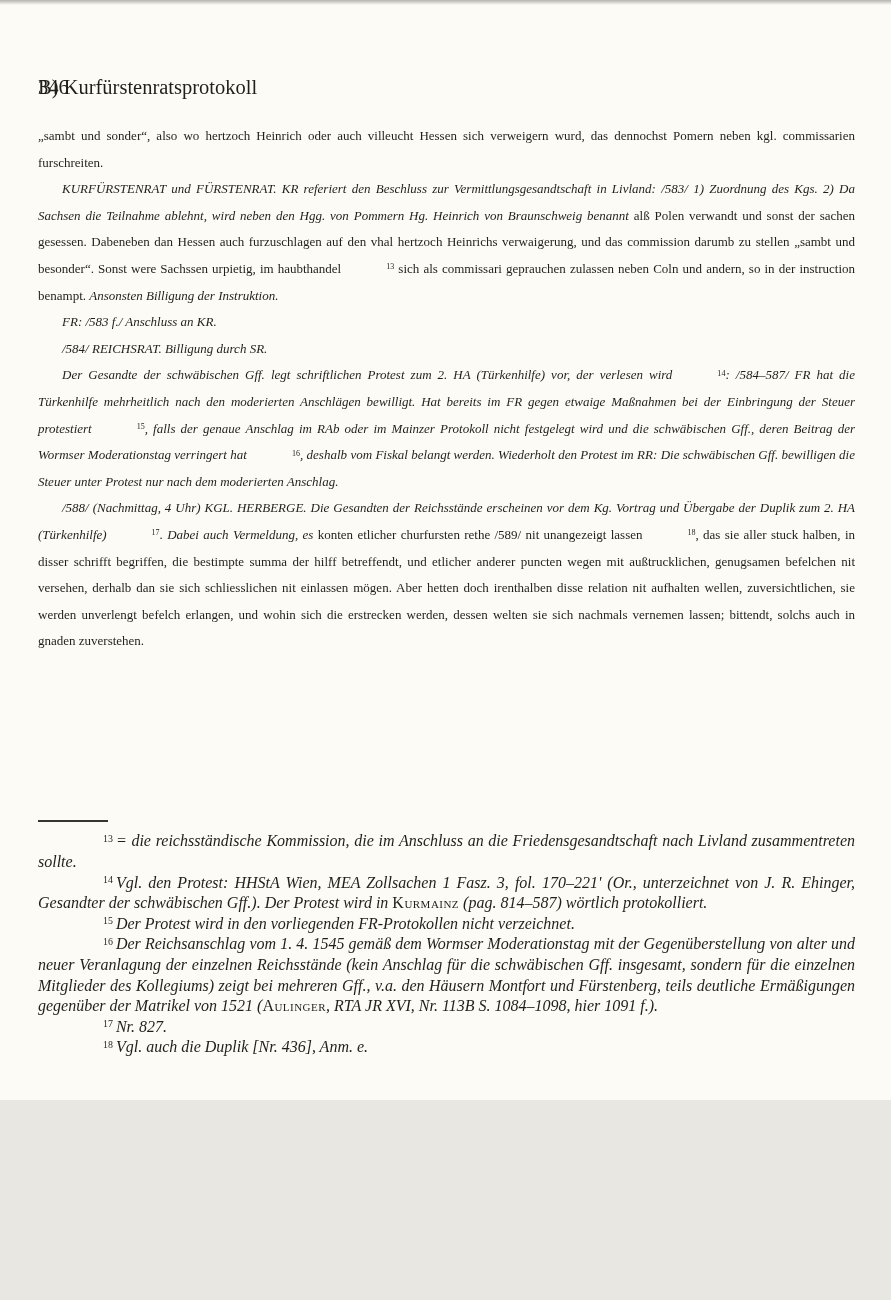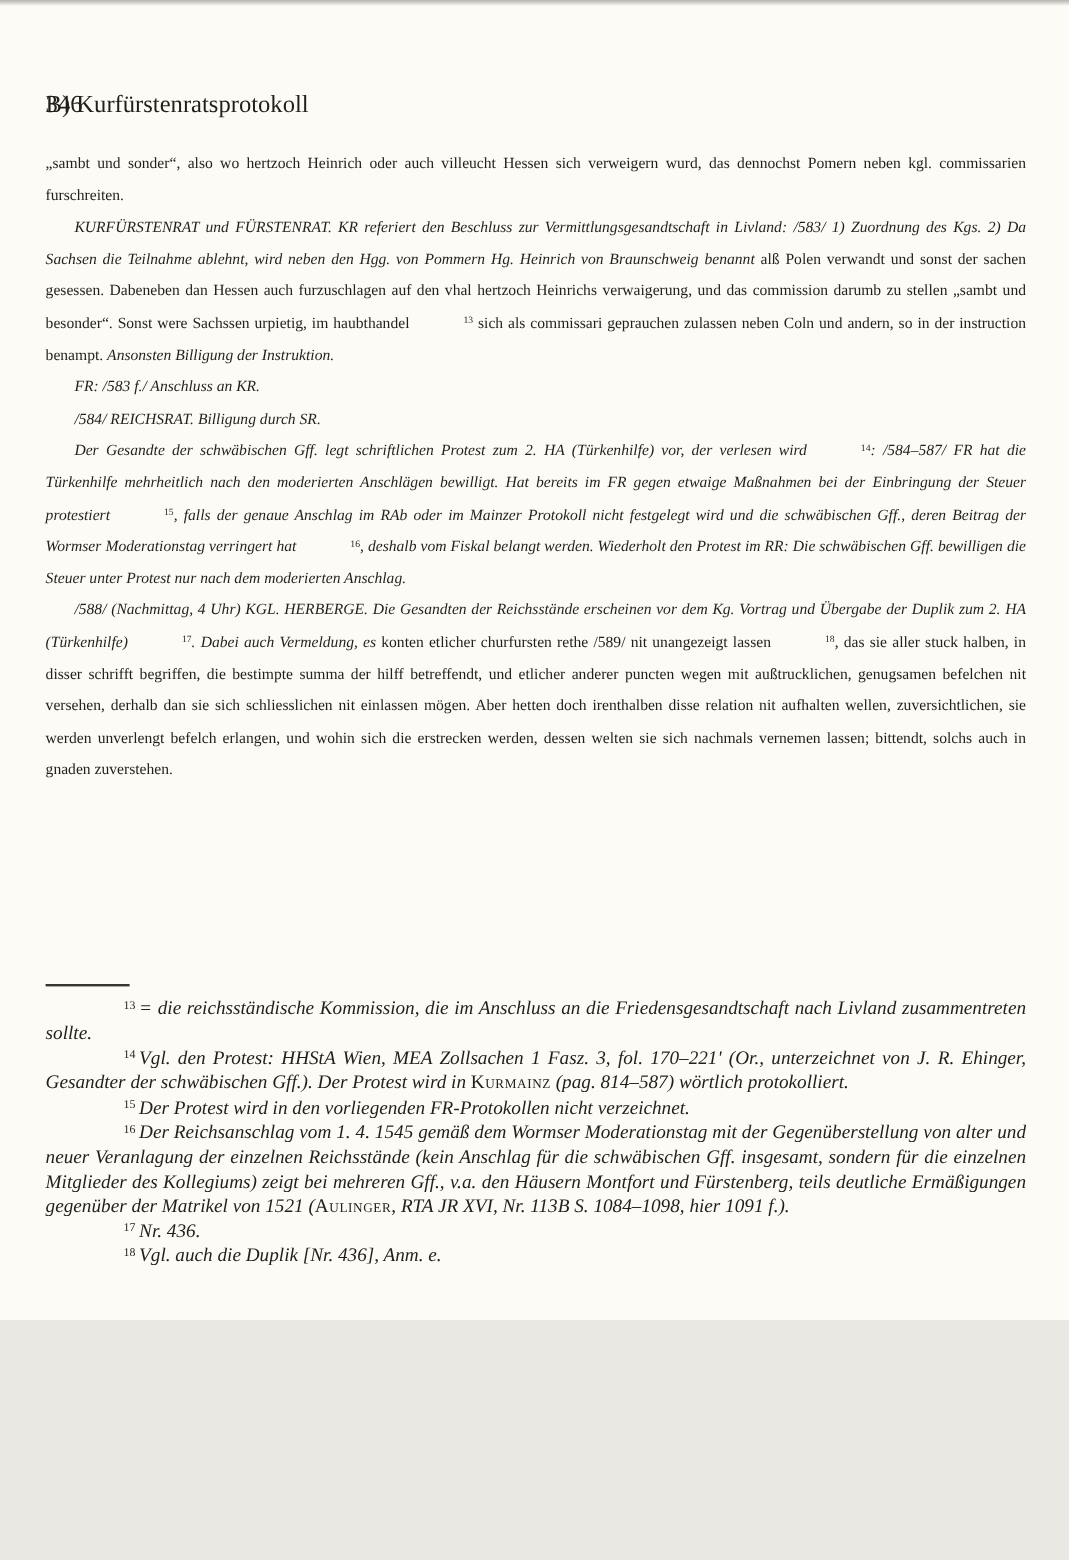--- a/index.html
+++ b/index.html
@@ -103,17 +103,17 @@
       </main>
   </div>
 
   <div class="footnote-area">
     <hr class="footnote-rule">
     <section class="footnotes" id="footnotes">
         <p class="footnote"><sup class="fn-marker run-r">13</sup><span class="run-i">= die reichsständische Kommission, die im Anschluss an die Friedensgesandtschaft nach Livland zusammentreten sollte.</span></p>
         <p class="footnote"><sup class="fn-marker run-r">14</sup><span class="run-i">Vgl. den Protest: HHStA Wien, MEA Zollsachen 1 Fasz. 3, fol. 170–221' (Or., unterzeichnet von J. R. Ehinger, Gesandter der schwäbischen Gff.). Der Protest wird in </span><span class="run-sc">Kurmainz</span><span class="run-i"> (pag. 814–587) wörtlich protokolliert.</span></p>
         <p class="footnote"><sup class="fn-marker run-r">15</sup><span class="run-i">Der Protest wird in den vorliegenden FR-Protokollen nicht verzeichnet.</span></p>
         <p class="footnote"><sup class="fn-marker run-r">16</sup><span class="run-i">Der Reichsanschlag vom 1. 4. 1545 gemäß dem Wormser Moderationstag mit der Gegenüberstellung von alter und neuer Veranlagung der einzelnen Reichsstände (kein Anschlag für die schwäbischen Gff. insgesamt, sondern für die einzelnen Mitglieder des Kollegiums) zeigt bei mehreren Gff., v.a. den Häusern Montfort und Fürstenberg, teils deutliche Ermäßigungen gegenüber der Matrikel von 1521 (</span><span class="run-sc">Aulinger</span><span class="run-i">, RTA JR XVI, Nr. 113B S. 1084–1098, hier 1091 f.).</span></p>
-        <p class="footnote"><sup class="fn-marker run-r">17</sup><span class="run-i">Nr. 436.</span></p>
+        <p class="footnote"><sup class="fn-marker run-r">17</sup><span class="run-i">Nr. 827.</span></p>
         <p class="footnote"><sup class="fn-marker run-r">18</sup><span class="run-i">Vgl. auch die Duplik [Nr. 436], Anm. e.</span></p>
       </section>
   </div>
 </div>
 
 </body></html>

